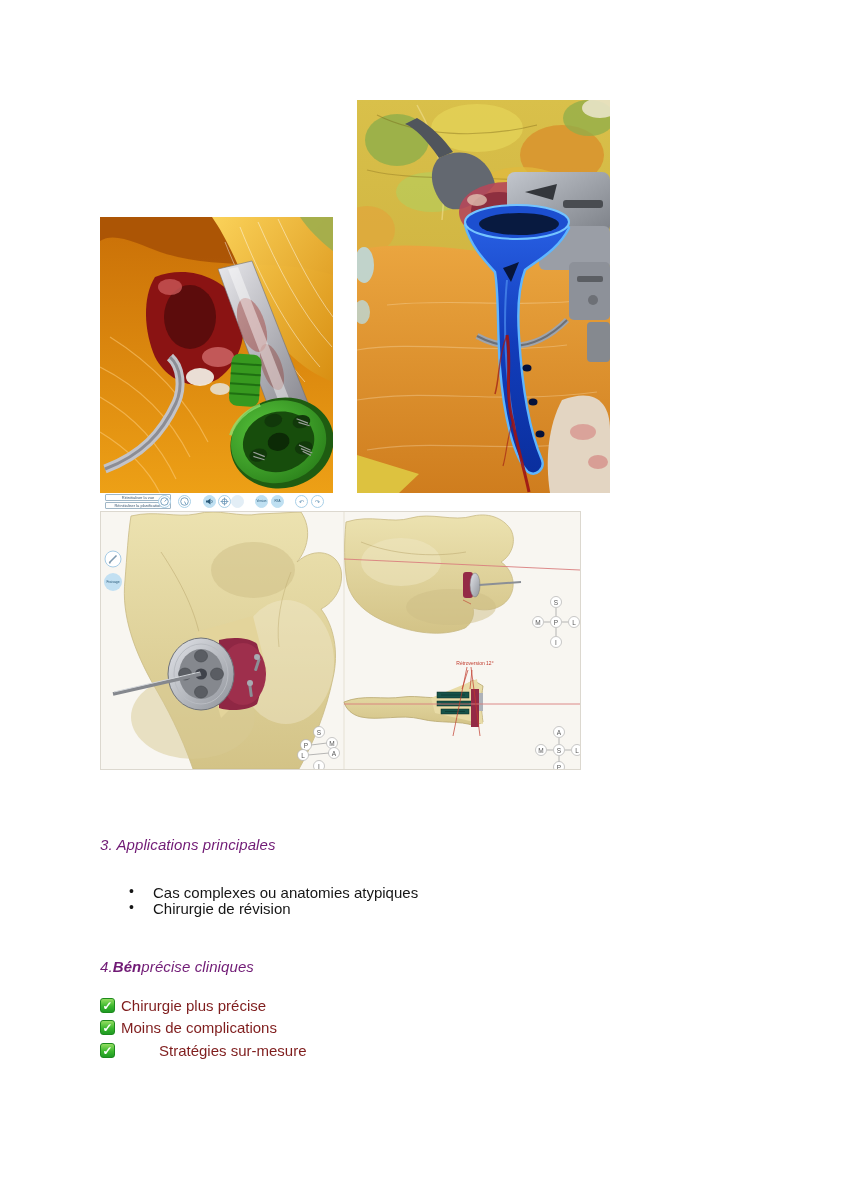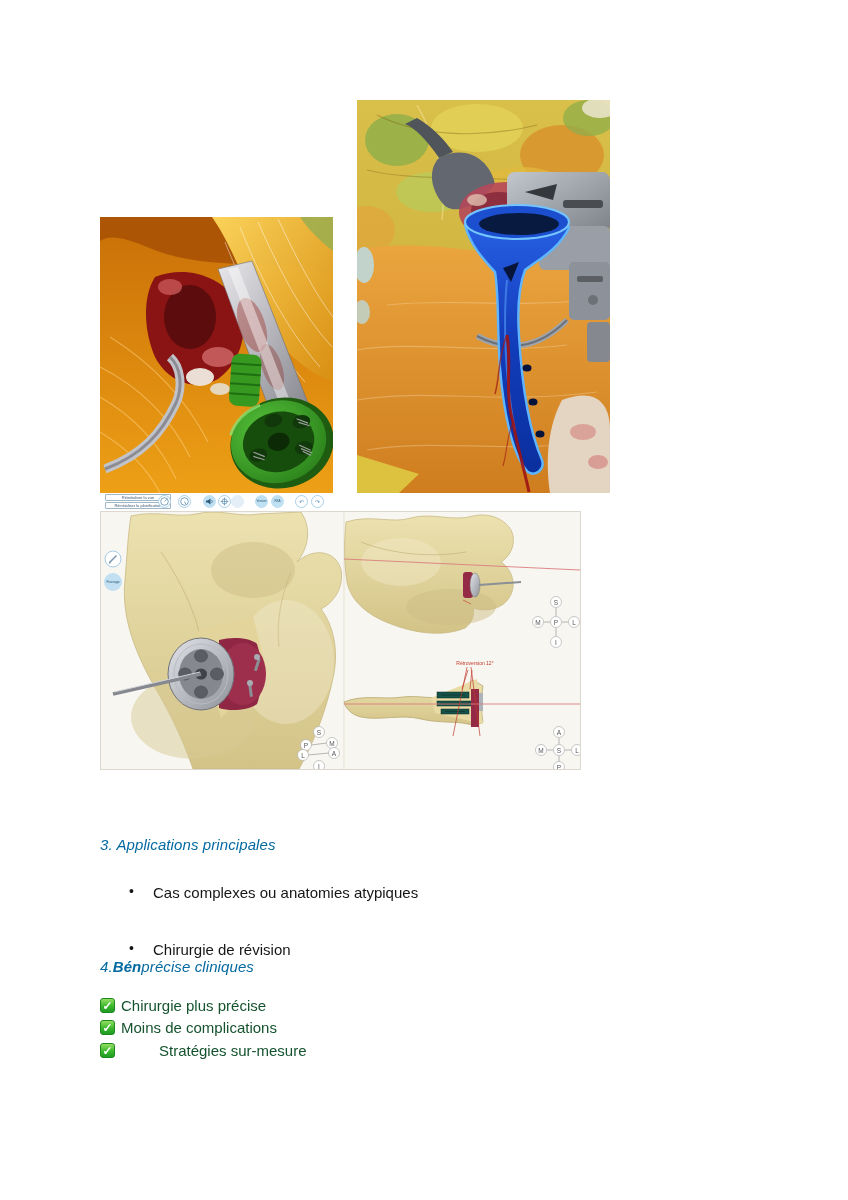--- a/index.html
+++ b/index.html
@@ -35,41 +35,41 @@
   .tb-circle.pale { background:#e3eef6; border-color:#e3eef6; }
   .tb-circle .tinytxt { font-size:3px; line-height:3px; color:#2a5a7a; }
   .planner-viewport {
     position:absolute; left:100px; top:511px; width:481px; height:259px;
     background:#f8f6f1; border:1px solid #dcd8cf;
   }
 
   
   .h-blue {
     position:absolute; left:100px; font-size:15px; font-style:italic;
-    color:#0369a1; letter-spacing:0.1px;
+    color:#701a75; letter-spacing:0.1px;
   }
   .h3-title { top:836px; }
   .h4-title { top:958px; }
   .h4-title .bold-part { font-weight:bold; }
   .bullet-row { position:absolute; left:129px; font-size:15px; color:#161616; }
   .bullet-row::before { content:"•"; position:absolute; left:0; top:-1px; font-size:14px; }
   .bullet-row .bullet-text { margin-left:24px; display:inline-block; }
-  .b1 { top:875px; } .b2 { top:941px; } .b3 { top:884px; }
+  .b1 { top:875px; } .b2 { top:900px; } .b3 { top:884px; }
   .check-row { position:absolute; left:100px; display:flex; align-items:center; gap:6px; }
   .c1 { top:997px; } .c2 { top:1019px;text-align:center; } .c3 { top:1042px;gap:44px; } .c4 { top:1064px; }
   .check-box {
     width:15px; height:15px; border-radius:3px; flex:0 0 auto;
     background:linear-gradient(180deg,#94de62 0%,#3cb82e 55%,#1f9a24 100%);
     border:1px solid #1d8a1d; position:relative;
   }
   .check-box::after {
     content:"✓"; position:absolute; left:0; top:0; width:100%; height:100%;
     color:#ffffff; font-size:12px; font-weight:bold; line-height:14px; text-align:center;
   }
-  .check-text { font-size:15px; color:#14532d; }
+  .check-text { font-size:15px; color:#7f1d1d; }
 </style>
 </head>
 <body>
 
 <div class="page">
 
   <div class="photo photo-right">
     <svg width="253" height="393" viewBox="0 0 253 393">
       <defs>
         <linearGradient id="drape" x1="0" y1="0" x2="0" y2="1">

